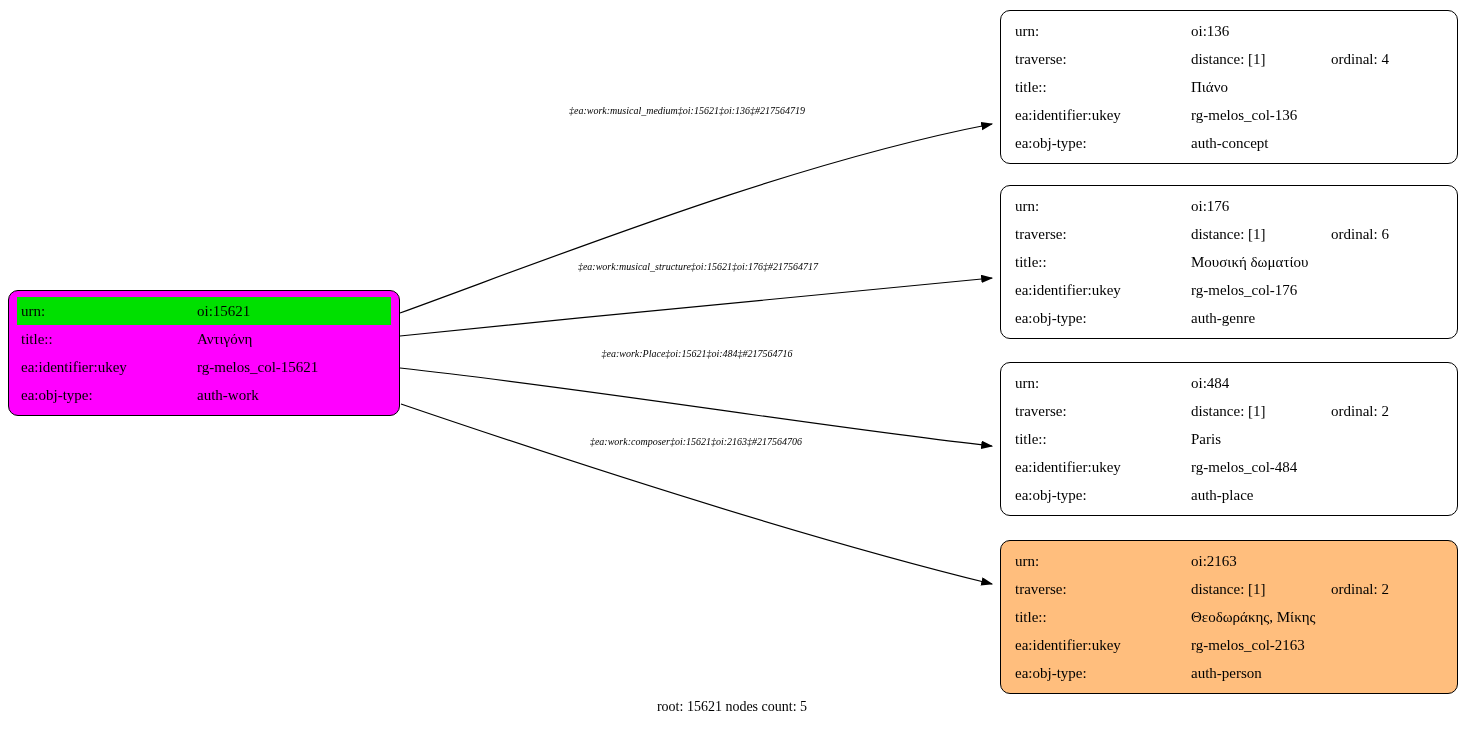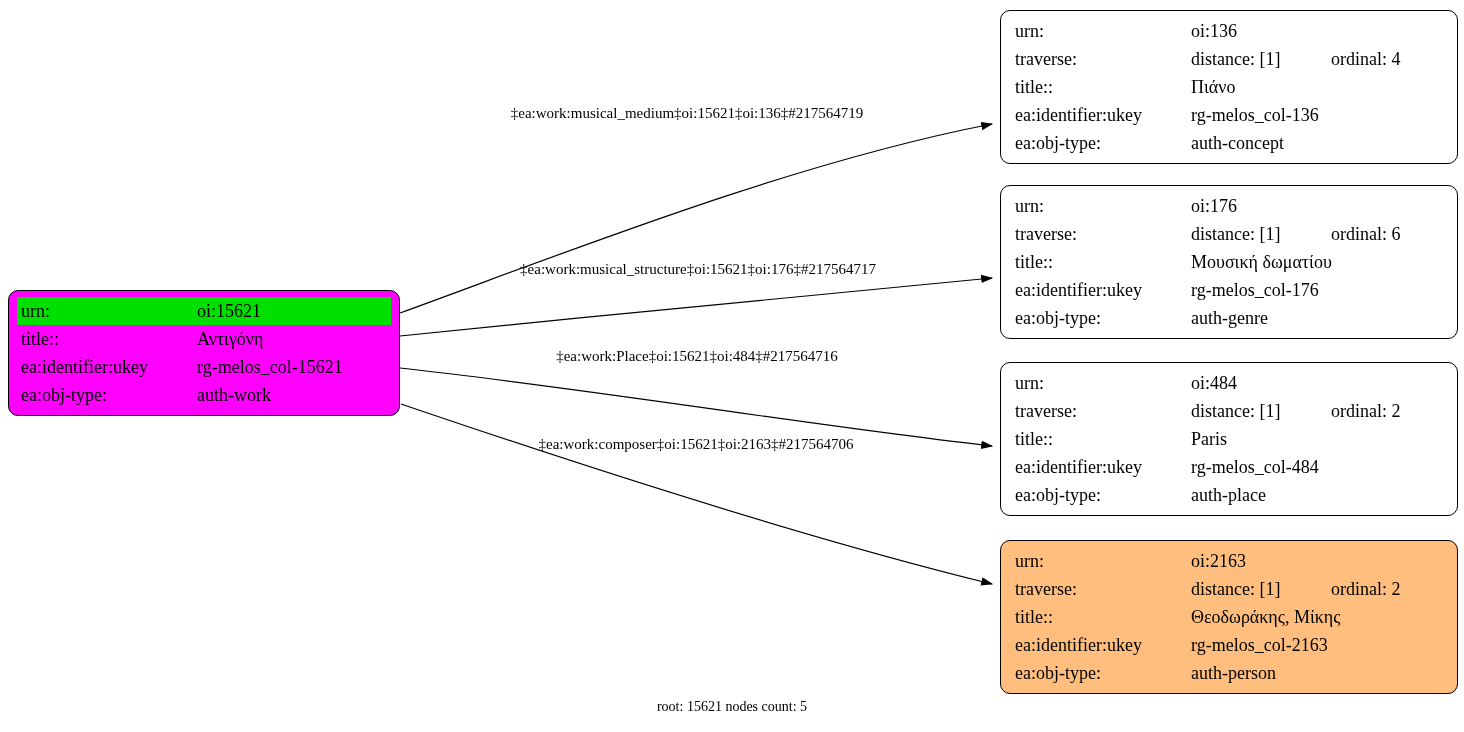--- a/index.html
+++ b/index.html
@@ -15,37 +15,37 @@
 
   .node {
     position:absolute; left:1000px; width:458px;
     border:1px solid #000; border-radius:10px;
     padding:6px 14px;
     background:var(--node-bg, #ffffff);
   }
   .node.person { background:var(--person-bg, #ffbe7d); }
   .row {
     display:flex; align-items:center;
-    height:28px; font-size:18px; white-space:nowrap;
+    height:28px; font-size:15px; white-space:nowrap;
   }
   .lbl { flex:0 0 176px; }
   .dist { flex:0 0 140px; }
 
   .root-node {
     position:absolute; left:8px; top:290px; width:392px;
     border:1px solid #000; border-radius:10px;
     padding:6px 8px;
     background:var(--root-bg, #ff00ff);
   }
   .root-node .row { padding:0 4px; }
   .root-node .row.highlight { background:var(--root-highlight, #00e000); }
 
   .edge-label {
     position:absolute; transform:translateX(-50%);
-    font-size:15px; white-space:nowrap;
+    font-size:10px; white-space:nowrap;font-style:italic;
   }
   .caption {
     position:absolute; top:699px; left:0; width:100%;
     text-align:center; font-size:14px;
   }
 </style>
 </head>
 <body>
 
 <svg id="edges" viewBox="0 0 1464 732">

